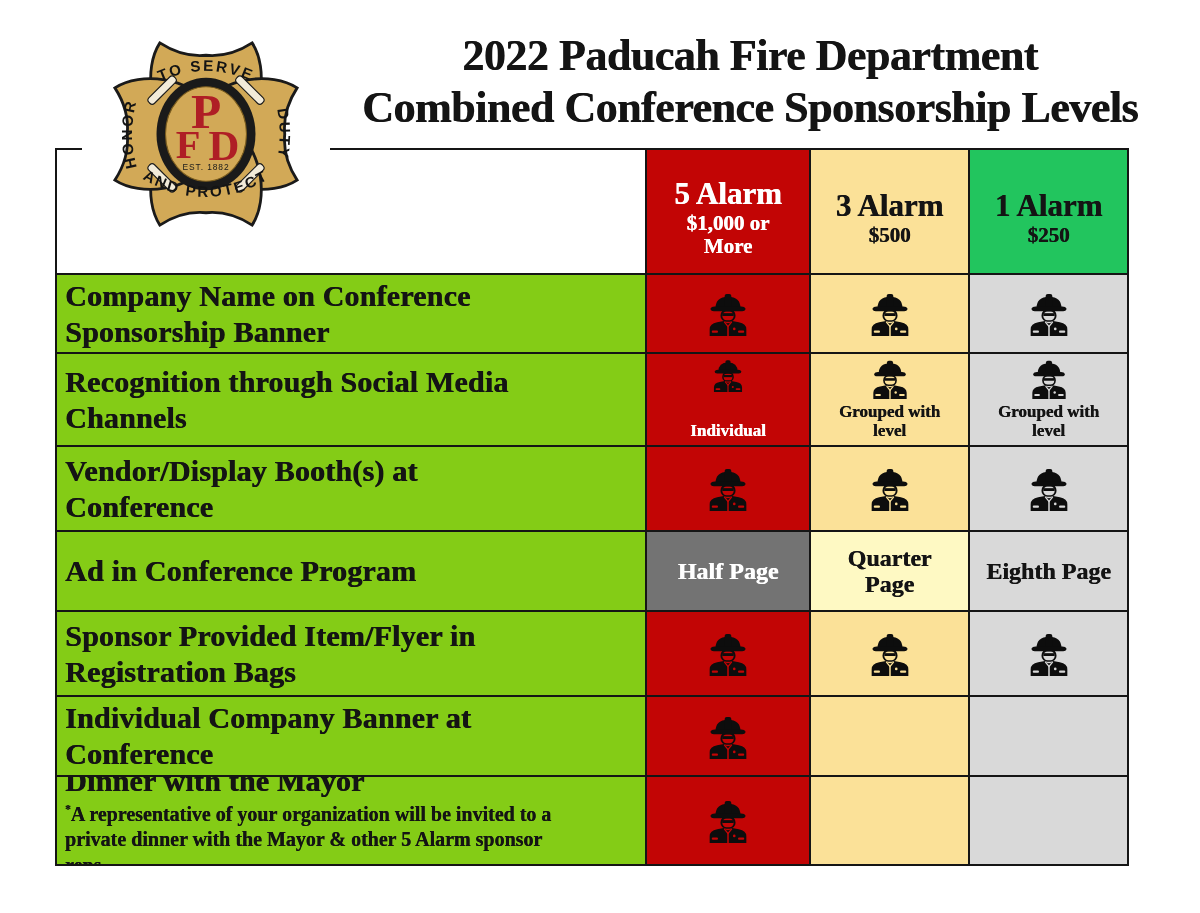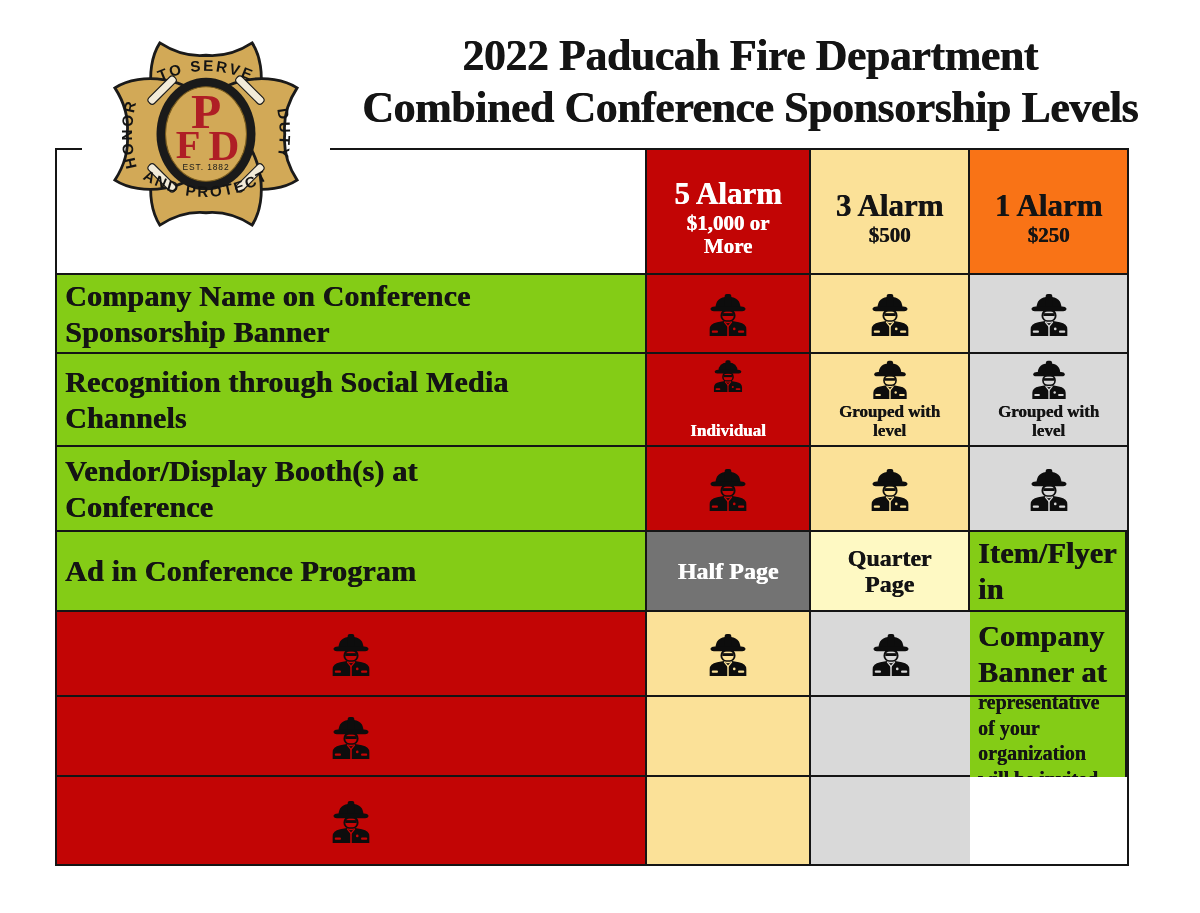--- a/index.html
+++ b/index.html
@@ -61,21 +61,21 @@
   <div class="sponsor-table" style="border-color: rgb(21, 21, 21);">
       <div class="cell corner-cell"></div>
       <div class="cell header-cell" style="background: rgb(194, 5, 5); color: rgb(255, 255, 255); --bg: #C20505;">
         <div class="header-title">5 Alarm</div>
         <div class="header-subtitle">$1,000 or More</div>
       </div>
       <div class="cell header-cell" style="background: rgb(251, 225, 152); color: rgb(20, 20, 20); --bg: #FBE198;">
         <div class="header-title">3 Alarm</div>
         <div class="header-subtitle">$500</div>
       </div>
-      <div class="cell header-cell last-col" style="background: #f97316; color: rgb(20, 20, 20); --bg: #D9D9D9;">
+      <div class="cell header-cell last-col" style="background: #22c55e; color: rgb(20, 20, 20); --bg: #D9D9D9;">
         <div class="header-title">1 Alarm</div>
         <div class="header-subtitle">$250</div>
       </div>
       <div class="cell label-cell">
         <div class="label-text">Company Name on Conference Sponsorship Banner</div>
       </div>
       <div class="cell benefit-cell" style="background: rgb(194, 5, 5); --bg: #C20505;">
         <svg class="ff-icon" viewBox="0 0 60 54" aria-hidden="true">
     <path fill="#0d0d0d" d="M8,54 L8,46 Q8,39 17,37.5 L25,36 Q30,41.5 35,36 L43,37.5 Q52,39 52,46 L52,54 Z"></path>
     <rect x="21" y="22" width="18" height="15" rx="7" fill="#0d0d0d"></rect>
@@ -229,20 +229,23 @@
   </svg>
       </div>
       <div class="cell label-cell">
         <div class="label-text">Ad in Conference Program</div>
       </div>
       <div class="cell benefit-cell" style="background: #737373; --bg: #C20505;">
         <div class="cell-text" style="color: rgb(255, 255, 255);">Half Page</div>
       </div>
       <div class="cell benefit-cell" style="background: #fef9c3; --bg: #FBE198;">
         <div class="cell-text wrap-tight" style="color: rgb(20, 20, 20);">Quarter Page</div>
+      </div>
+      <div class="cell benefit-cell last-col" style="background: rgb(217, 217, 217); --bg: #D9D9D9;">
+        <div class="cell-text" style="color: rgb(20, 20, 20);">Eighth Page</div>
       </div>
       <div class="cell label-cell">
         <div class="label-text">Sponsor Provided Item/Flyer in Registration Bags</div>
       </div>
       <div class="cell benefit-cell" style="background: rgb(194, 5, 5); --bg: #C20505;">
         <svg class="ff-icon" viewBox="0 0 60 54" aria-hidden="true">
     <path fill="#0d0d0d" d="M8,54 L8,46 Q8,39 17,37.5 L25,36 Q30,41.5 35,36 L43,37.5 Q52,39 52,46 L52,54 Z"></path>
     <rect x="21" y="22" width="18" height="15" rx="7" fill="#0d0d0d"></rect>
     <rect x="23.2" y="24.5" width="13.6" height="10.5" rx="5" fill="var(--bg,#fff)"></rect>
     <rect x="23.2" y="26.6" width="13.6" height="3.4" fill="#0d0d0d"></rect>

